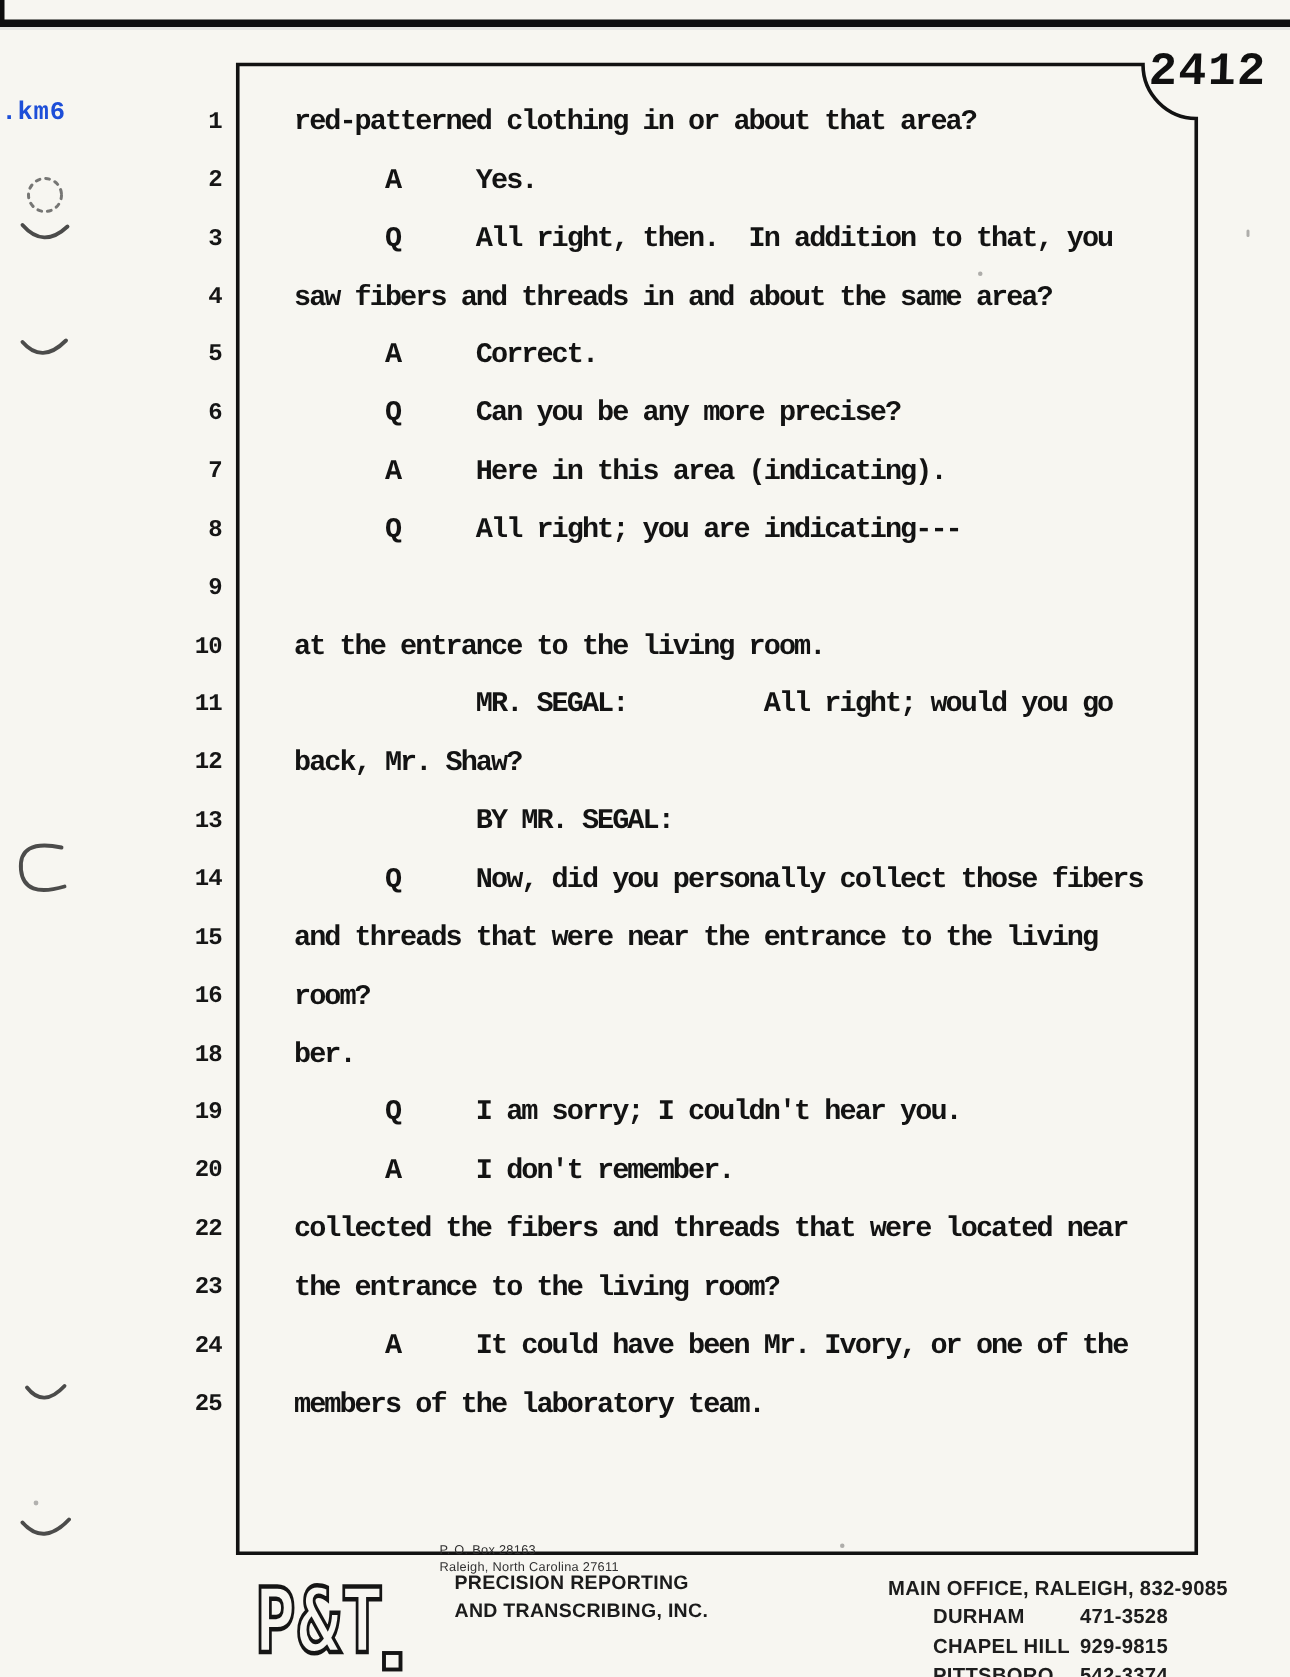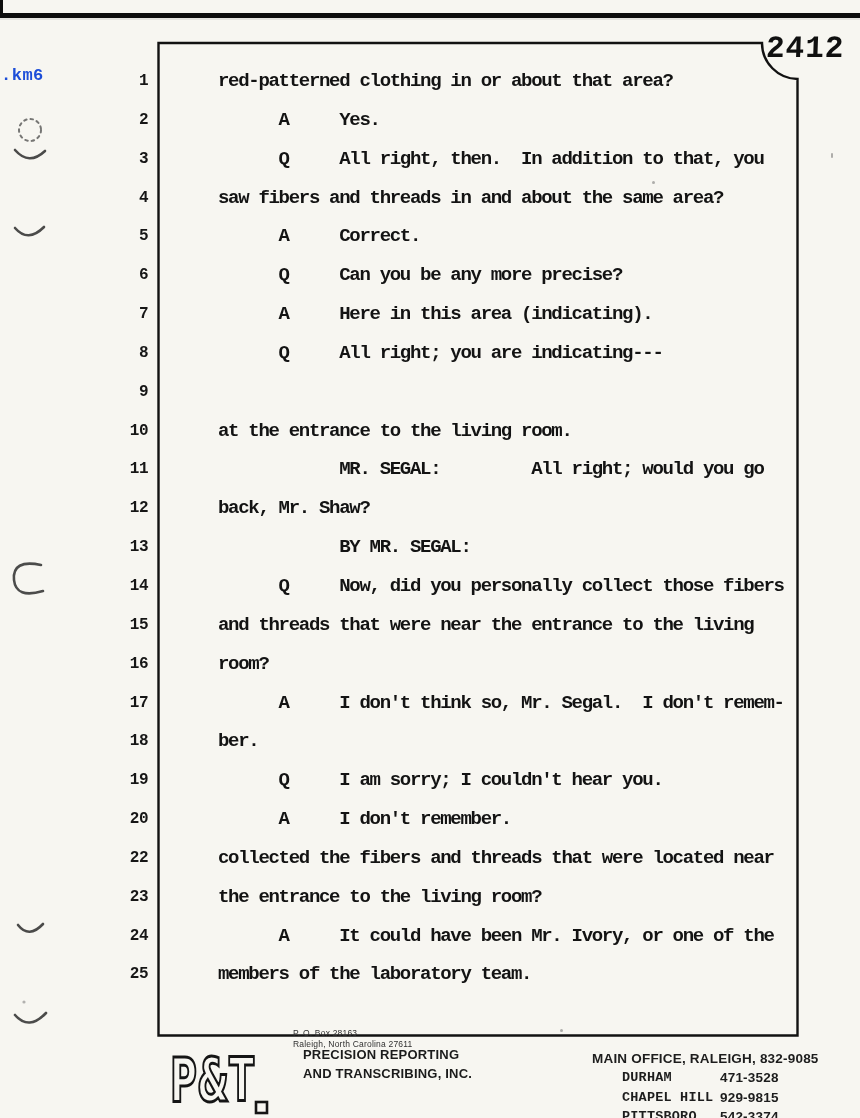--- a/index.html
+++ b/index.html
@@ -23,21 +23,21 @@
 
   
   .rows{position:absolute;left:0;top:70px;width:860px;}
   .row{position:relative;height:38.85px;}
   .row .num{
     position:absolute;left:92px;width:56px;text-align:right;
     font:700 16px "Liberation Mono",monospace;color:#161616;
     letter-spacing:-.5px;line-height:22px;
   }
   .row .txt{
-    position:absolute;left:218px;white-space:pre;
+    position:absolute;left:196px;white-space:pre;
     font:700 19px "Liberation Mono",monospace;color:#131313;
     letter-spacing:-1.3px;line-height:23px;
   }
 
   
   .logo{position:absolute;left:168px;top:1044px;}
   .company{
     position:absolute;left:271px;top:1046px;
     font-family:"Liberation Sans",sans-serif;font-weight:700;
     font-size:13px;line-height:18.5px;color:#1b1b1b;letter-spacing:.2px;margin-left:32px;
@@ -46,21 +46,21 @@
     position:absolute;left:293px;top:1028px;
     font-family:"Liberation Sans",sans-serif;font-weight:400;
     font-size:8.5px;line-height:11px;color:#303030;letter-spacing:.2px;
   }
   .offices{
     position:absolute;left:592px;top:1049px;
     font-family:"Liberation Sans",sans-serif;font-weight:700;
     font-size:13.5px;line-height:19.3px;color:#1d1d1d;letter-spacing:.2px;
   }
   .office-row{display:flex;padding-left:30px;}
-  .office-row .olabel{width:98px;font-family:Liberation Mono, monospace;}
+  .office-row .olabel{width:98px;}
 </style>
 </head>
 <body>
 
 <div class="toptick"></div>
 <div class="topbar"></div>
 
 <div class="stamp">.km6</div>
 <div class="pagenum">2412</div>
 
@@ -138,24 +138,20 @@
     </div>
     <div class="row">
       <span class="num">15</span>
       <span class="txt">and threads that were near the entrance to the living</span>
     </div>
     <div class="row">
       <span class="num">16</span>
       <span class="txt">room?</span>
     </div>
     <div class="row">
-      <span class="num">17</span>
-      <span class="txt">      A     I don't think so, Mr. Segal.  I don't remem-</span>
-    </div>
-    <div class="row">
       <span class="num">18</span>
       <span class="txt">ber.</span>
     </div>
     <div class="row">
       <span class="num">19</span>
       <span class="txt">      Q     I am sorry; I couldn't hear you.</span>
     </div>
     <div class="row">
       <span class="num">20</span>
       <span class="txt">      A     I don't remember.</span>

